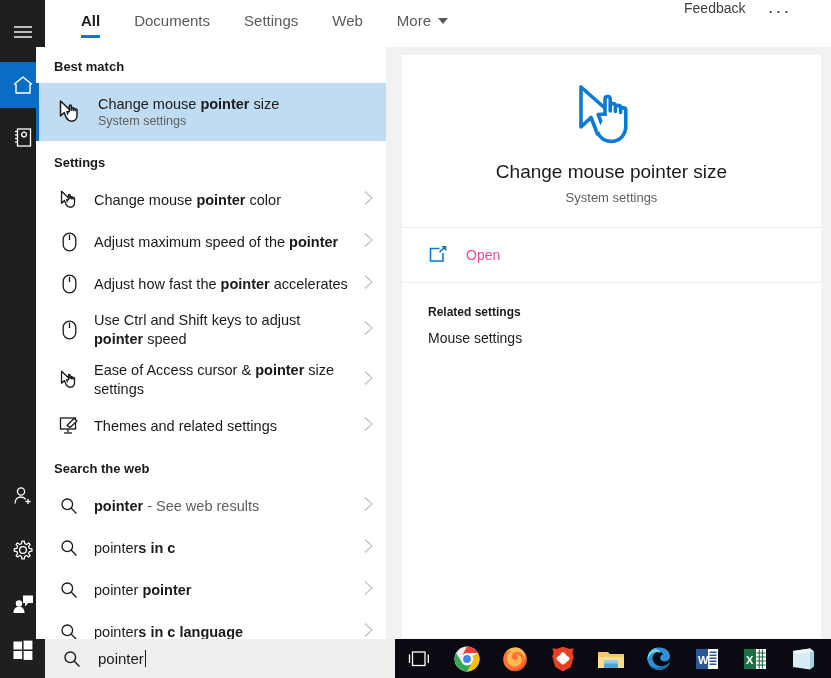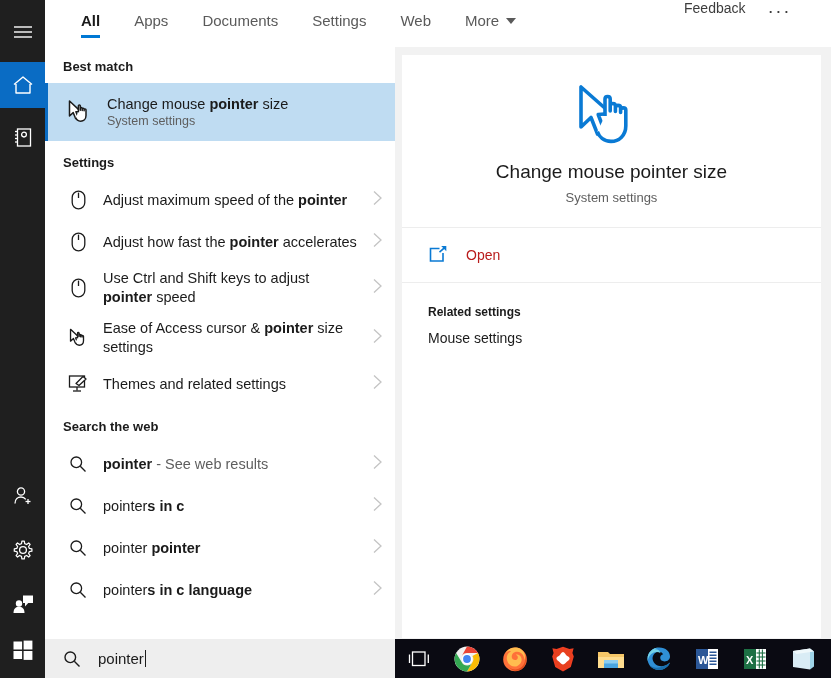--- a/index.html
+++ b/index.html
@@ -53,21 +53,21 @@
   }
   .header-right {
     margin-left:auto; display:flex; align-items:flex-start;
     height:47px; padding-right:32px;
   }
   .feedback { font-size:14px; color:#3d3d3d; padding:0 14px; }
   .ellipsis { font-size:19px; color:#3d3d3d; letter-spacing:1.5px; padding:0 8px 6px 8px; }
 
   
   .results {
-    position:absolute; left:45px; top:47px; width:350px; height:592px;
+    position:absolute; left:36px; top:47px; width:350px; height:592px;
     background:#ffffff; overflow:hidden;
   }
   .section-head {
     font-size:13px; font-weight:bold; color:#1b1b1b;
     padding:12px 0 9px 18px;
   }
   .row {
     position:relative;
     display:flex; align-items:center;
     min-height:36px;
@@ -107,21 +107,21 @@
   .pv-hero {
     padding:24px 0 22px 0; text-align:center;
     border-bottom:1px solid #ededed;
   }
   .pv-hero .big-icon { margin:0 auto 10px auto; width:90px; height:72px; }
   .pv-title { font-size:19px; color:#1b1b1b; }
   .pv-sub { font-size:13px; color:#5e5e5e; margin-top:7px; }
   .pv-actions { padding:18px 0 18px 26px; border-bottom:1px solid #ededed; }
   .pv-action { display:flex; align-items:center; }
   .pv-action .icon { width:24px; margin-right:14px; display:flex; align-items:center; }
-  .pv-action .lbl { font-size:14px; color:#b91c1c; }
+  .pv-action .lbl { font-size:14px; color:#ec4899; }
   .pv-related { padding:22px 0 0 26px; }
   .pv-related-head { font-size:12px; font-weight:bold; color:#1b1b1b; }
   .pv-link { font-size:14px; color:#1b1b1b; margin-top:11px; }
 
   
   .searchbox {
     position:absolute; left:45px; top:639px; width:350px; height:39px;
     background:#eeeeee;
     display:flex; align-items:center; padding-left:18px;
   }
@@ -228,23 +228,20 @@
       </span>
     </div>
   </div>
 
   <div class="header">
     <div class="tabs">
       <div class="tab active">
         <span>All</span>
       </div>
       <div class="tab">
-        <span>Apps</span>
-      </div>
-      <div class="tab">
         <span>Documents</span>
       </div>
       <div class="tab">
         <span>Settings</span>
       </div>
       <div class="tab">
         <span>Web</span>
       </div>
       <div class="tab">
         <span>More</span><span class="caret"></span>
@@ -269,20 +266,32 @@
       </div>
       <div>
         <div class="title"><span>Change mouse </span><b>pointer</b><span> size</span></div>
         <div class="sub">System settings</div>
       </div>
     </div>
 
     <div class="section-head" style="padding-top:14px;">Settings</div>
 
     <div id="settings-list">
+        <div class="row">
+          <div class="icon">
+            <svg width="22" height="22" viewBox="0 0 28 28">
+              <path d="M4.5 3 L4.5 18 L8.2 14.6 L10.6 20.5 L13.2 19.4 L10.9 13.8 L15.6 13.4 Z" fill="#fff" stroke="#1b1b1b" stroke-width="1.7" stroke-linejoin="round"></path>
+              <path d="M13.4 14.2 L13.4 7.8 C13.4 6.6 15.3 6.6 15.3 7.8 L15.3 12.2 L15.3 10.4 C15.3 9.2 17.2 9.2 17.2 10.4 L17.2 12.4 L17.2 11 C17.2 9.9 19.1 9.9 19.1 11 L19.1 12.7 L19.1 11.8 C19.1 10.8 21 10.8 21 11.8 L21 17.6 C21 21 18.6 23.2 15.6 23.2 C12.9 23.2 11.2 21.4 10.6 19.6" fill="#fff" stroke="#1b1b1b" stroke-width="1.7" stroke-linejoin="round"></path>
+            </svg>
+          </div>
+          <div class="txt"><span>Change mouse </span><b>pointer</b><span> color</span></div>
+          <div class="chev"><svg width="11" height="17" viewBox="0 0 11 17">
+              <polyline points="2,2 9,8.5 2,15" fill="none" stroke="#c4c4c4" stroke-width="1.3"></polyline>
+            </svg></div>
+        </div>
         <div class="row">
           <div class="icon">
             <svg width="17" height="20" viewBox="0 0 17 20">
               <rect x="2.2" y="1.2" width="12.6" height="17.6" rx="6.3" fill="none" stroke="#1b1b1b" stroke-width="1.3"></rect>
               <line x1="8.5" y1="2.6" x2="8.5" y2="8" stroke="#1b1b1b" stroke-width="1.3"></line>
             </svg>
           </div>
           <div class="txt"><span>Adjust maximum speed of the </span><b>pointer</b></div>
           <div class="chev"><svg width="11" height="17" viewBox="0 0 11 17">
               <polyline points="2,2 9,8.5 2,15" fill="none" stroke="#c4c4c4" stroke-width="1.3"></polyline>

